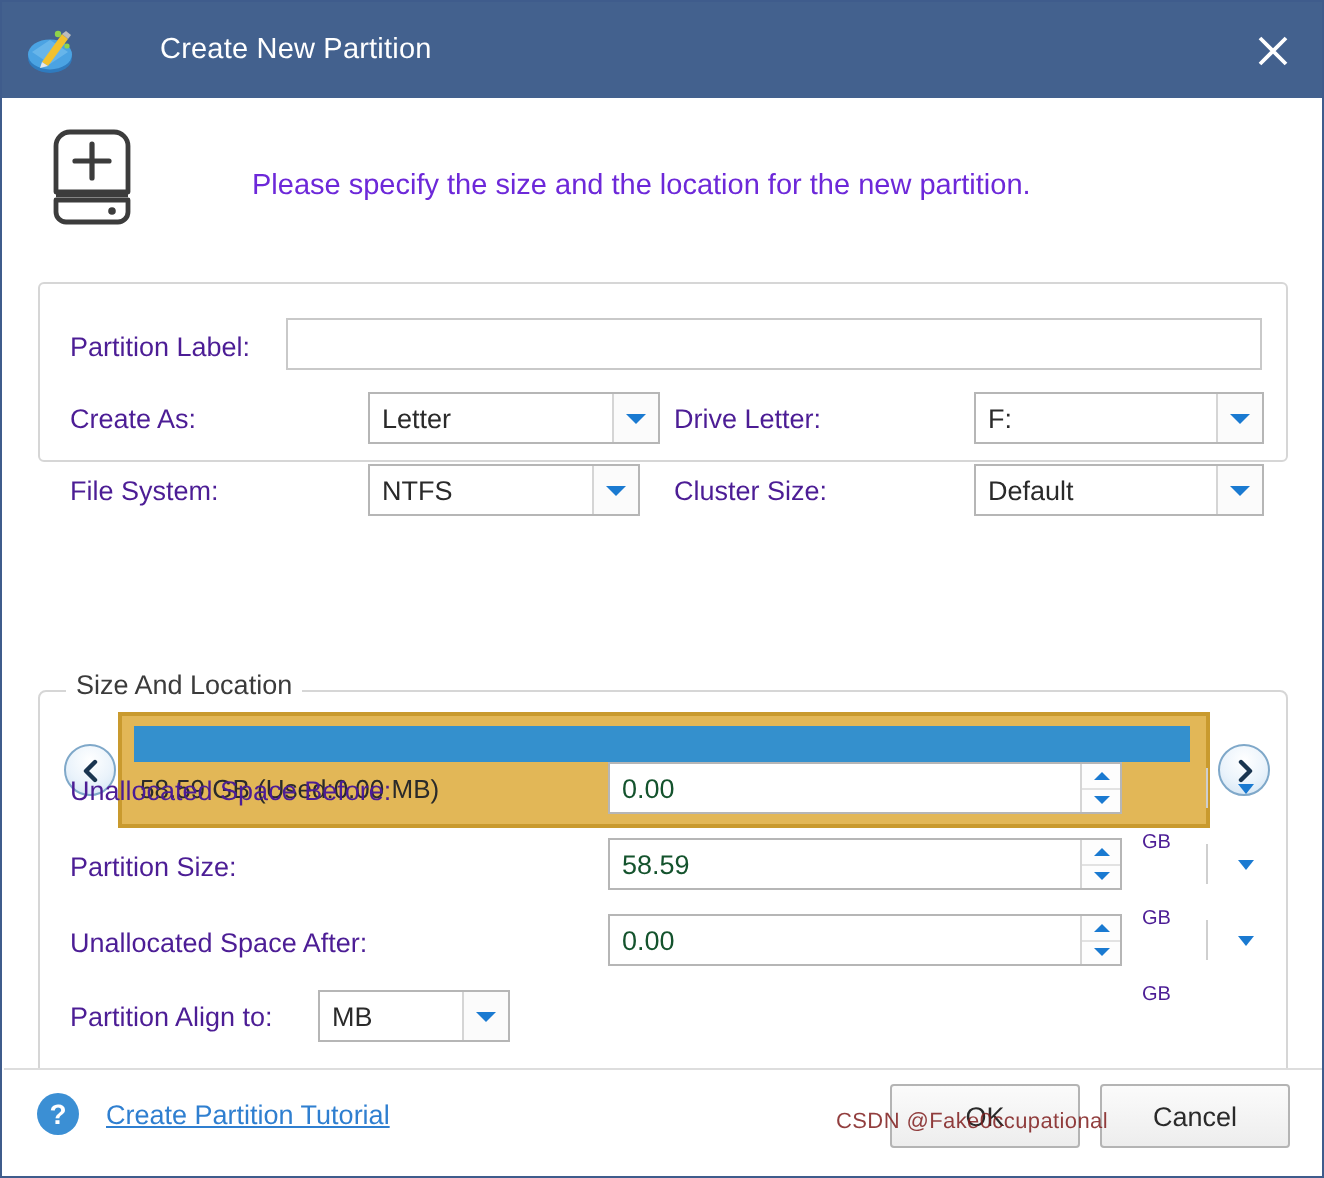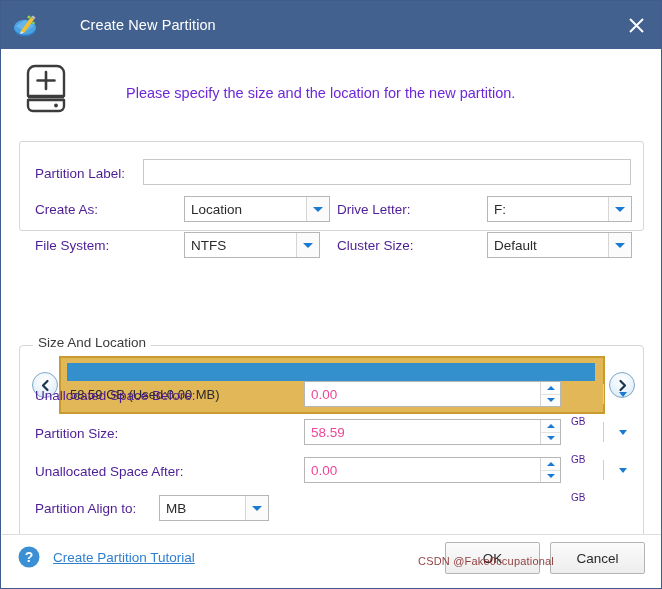--- a/index.html
+++ b/index.html
@@ -237,21 +237,21 @@
     box-sizing: border-box;
     display: flex;
     align-items: stretch;
   }
   .spin-val {
     flex: 1 1 auto;
     display: flex;
     align-items: center;
     padding-left: 6px;
     font-size: 13.5px;
-    color: #ec4899;
+    color: #14532d;
   }
   .spin-btns {
     width: 19px;
     border-left: 1px solid #d5d5d5;
     display: flex;
     flex-direction: column;
   }
   .spin-up, .spin-dn {
     flex: 1 1 50%;
     display: flex;
@@ -390,21 +390,21 @@
       <div class="banner-text">Please specify the size and the location for the new partition.</div>
     </div>
 
     <div class="panel-top"></div>
 
     <div class="lbl" style="left:33px; top:117px;">Partition Label:</div>
     <div class="txtinput" style="left:141px; top:110px; width:488px; height:26px;" title=""></div>
 
     <div class="lbl" style="left:33px; top:153px;">Create As:</div>
     <div class="combo" style="left:182px; top:147px; width:146px;">
-      <div class="combo-val">Location</div>
+      <div class="combo-val">Letter</div>
       <div class="combo-btn">
         <span class="caret"></span>
       </div>
     </div>
 
     <div class="lbl" style="left:335px; top:153px;">Drive Letter:</div>
     <div class="combo" style="left:485px; top:147px; width:145px;">
       <div class="combo-val">F:</div>
       <div class="combo-btn">
         <span class="caret"></span>
@@ -494,21 +494,21 @@
           </div>
       </div>
     </div>
     <div class="unit" style="left:569px; top:415px;">GB</div>
     <div class="unit-sep" style="left:601px; top:411px;"></div>
     <div class="unit-drop" style="left:608px; top:409px;">
       <span class="caret small"></span>
     </div>
 
     <div class="lbl" style="left:33px; top:452px;">Partition Align to:</div>
-    <div class="combo" style="left:157px; top:446px; width:110px;">
+    <div class="combo" style="left:157px; top:446px; width:96px;">
       <div class="combo-val">MB</div>
       <div class="combo-btn">
         <span class="caret"></span>
       </div>
     </div>
 
   </div>
 
   <div class="footer"></div>
 

